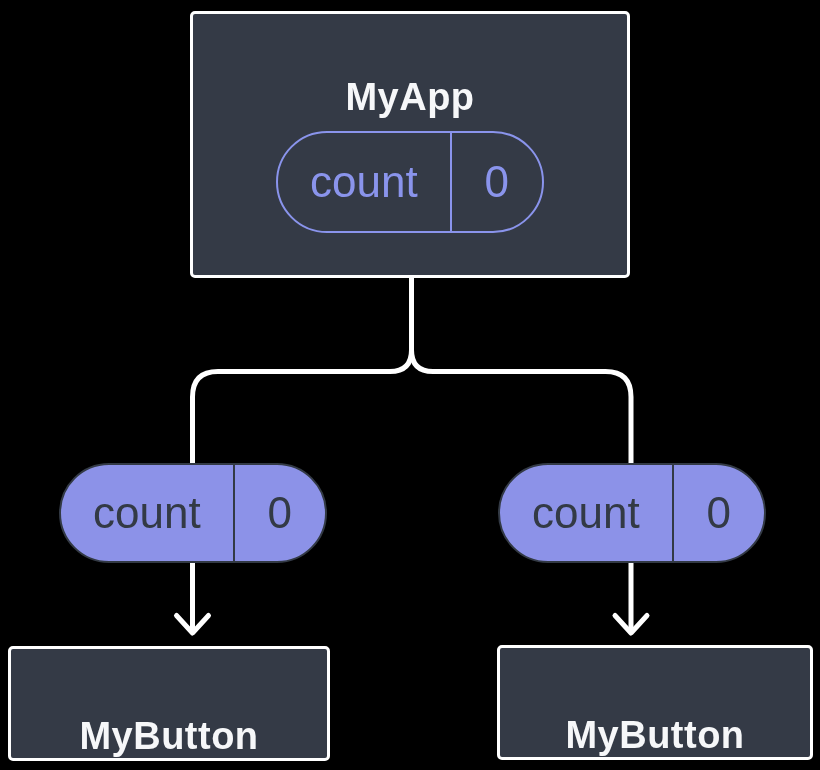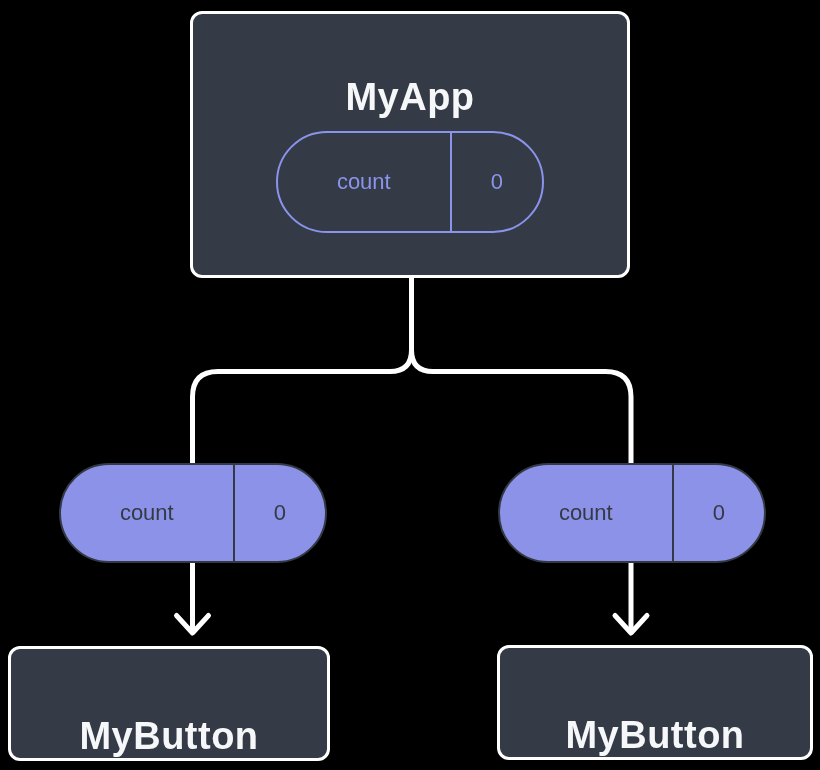--- a/index.html
+++ b/index.html
@@ -31,21 +31,21 @@
     stroke:var(--connector);
     stroke-width:5;
     stroke-linecap:round;
     stroke-linejoin:round;
   }
   .box{
     position:absolute;
     box-sizing:border-box;
     background:var(--box-fill);
     border:3px solid var(--box-border);
-    border-radius:12px;
+    border-radius:5px;
     z-index:1;
   }
   .root-box{
     left:190px;top:11px;width:440px;height:267px;
   }
   .box-title{
     color:var(--title-text);
     font-size:38px;
     font-weight:600;
     letter-spacing:0.5px;
@@ -55,21 +55,21 @@
     position:absolute;
     left:0;right:0;top:60px;
     line-height:46px;
   }
   .pill{
     position:absolute;
     box-sizing:border-box;
     display:flex;
     align-items:stretch;
     z-index:1;
-    font-size:22px;
+    font-size:44px;
     font-weight:500;
   }
   .pill .pill-name{
     flex:0 0 65%;
     display:flex;align-items:center;justify-content:center;
   }
   .pill .pill-value{
     flex:1 1 auto;
     display:flex;align-items:center;justify-content:center;
   }

